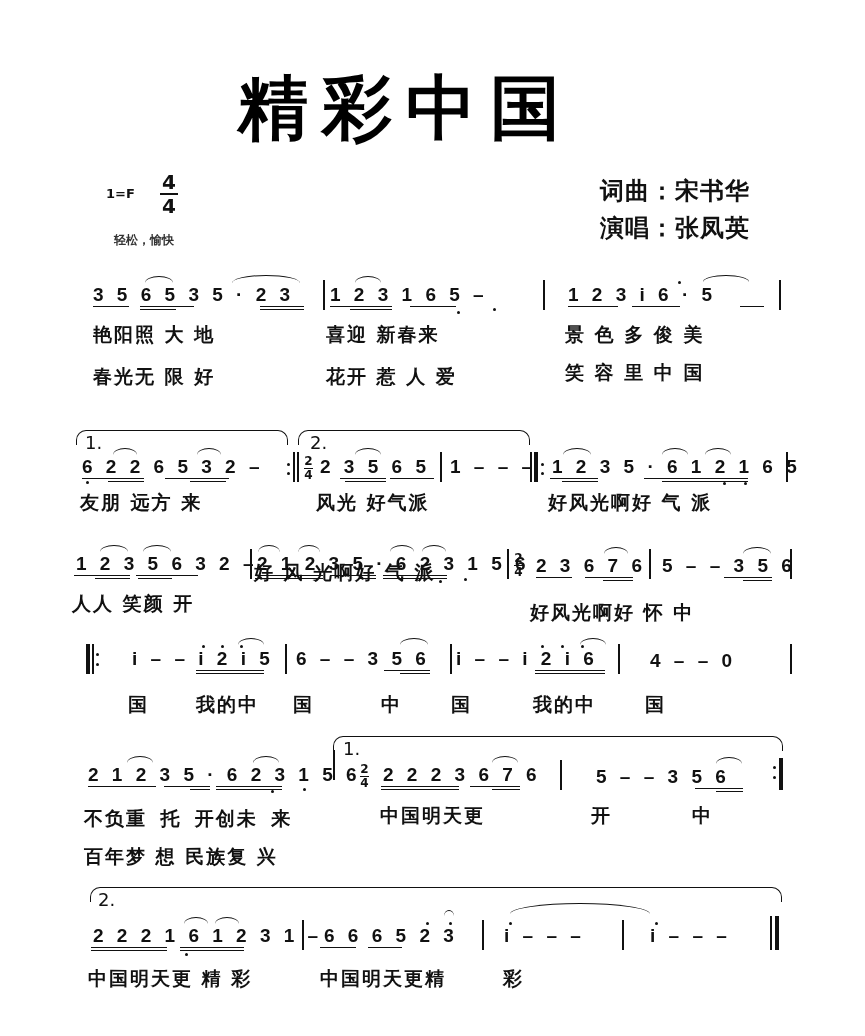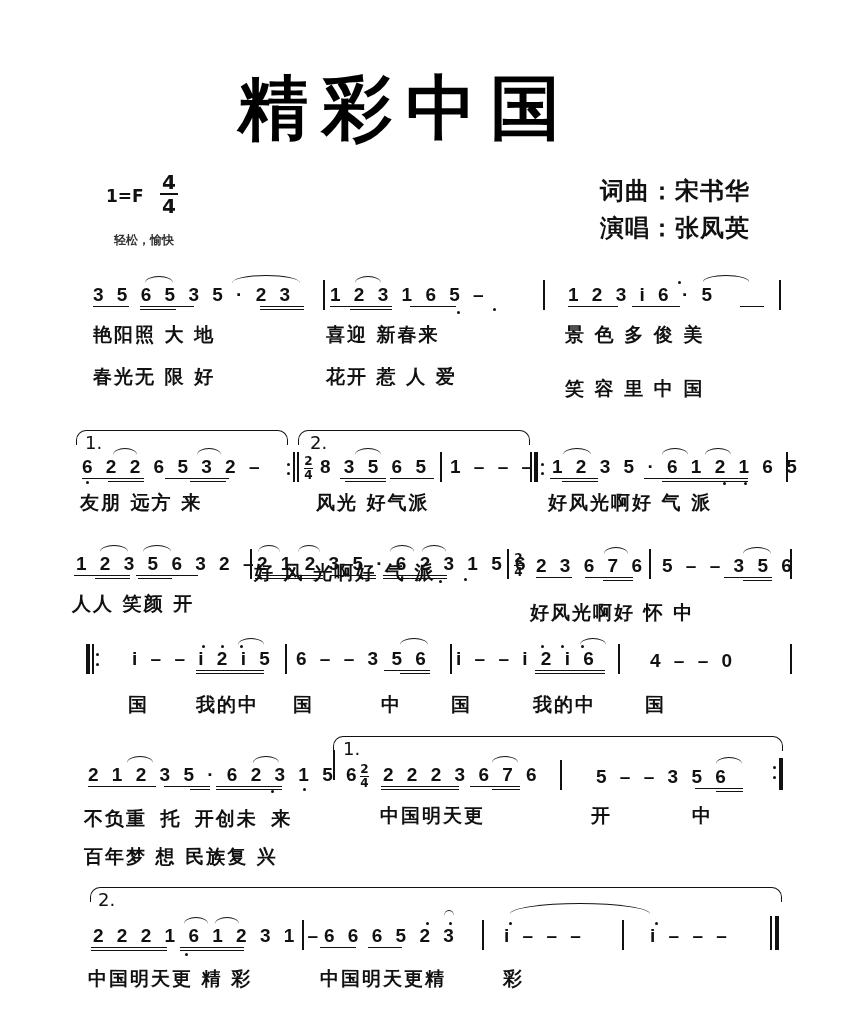--- a/index.html
+++ b/index.html
@@ -1,20 +1,20 @@
 <!DOCTYPE html>
 <html><head>
 <meta charset="utf-8">
 <style>
   html, body { margin:0; padding:0; background:#ffffff; }
   body { width:865px; height:1036px; position:relative; overflow:hidden;
          font-family:"DejaVu Sans","Liberation Sans",sans-serif; color:#111; }
   .abs { position:absolute; white-space:nowrap; }
   .title { font-size:70px; font-weight:bold; letter-spacing:14px; color:#000; }
-  .key { font-size:17px; font-weight:bold; }
+  .key { font-size:13px; font-weight:bold; }
   .tsig { font-size:20px; font-weight:bold; text-align:center; line-height:20px; }
   .tsig .bar { display:block; width:18px; height:2px; background:#111; margin:1px auto; }
   .tempo { font-size:12px; font-weight:bold; color:#333; }
   .credit { font-size:24px; font-weight:bold; letter-spacing:1px; }
   .n { font-size:19px; font-weight:bold; letter-spacing:4px; font-family:"Liberation Sans","DejaVu Sans",sans-serif; }
   .lyr { font-size:19px; font-weight:bold; letter-spacing:2px; }
   .bl { position:absolute; width:1.5px; background:#111; }
   .bl2 { position:absolute; width:4px; background:#111; }
   .ul { position:absolute; height:1.2px; background:#111; }
   .slur { position:absolute; border-top:1.5px solid #111; border-radius:50% 50% 0 0 / 100% 100% 0 0; }
@@ -66,21 +66,21 @@
   <div class="ul" style="left:568px; top:306px; width:50px;"></div>
   <div class="ul" style="left:632px; top:306px; width:48px;"></div>
   <div class="ul" style="left:740px; top:306px; width:24px;"></div>
   <div class="bl" style="left:779px; top:280px; height:30px;"></div>
 
   <div class="abs lyr" style="left:93px; top:322px;">艳阳照 大 地</div>
   <div class="abs lyr" style="left:326px; top:322px;">喜迎  新春来</div>
   <div class="abs lyr" style="left:565px; top:322px;">景 色 多 俊 美</div>
   <div class="abs lyr" style="left:93px; top:364px;">春光无 限 好</div>
   <div class="abs lyr" style="left:326px; top:364px;">花开  惹 人 爱</div>
-  <div class="abs lyr" style="left:565px; top:376px;">笑 容 里 中 国</div>
+  <div class="abs lyr" style="left:565px; top:360px;">笑 容 里 中 国</div>
 </div>
 
 <div>
   <div class="volta" style="left:76px; top:430px; width:210px; height:14px;"></div>
   <div class="abs vlab" style="left:85px; top:432px;">1.</div>
   <div class="volta" style="left:298px; top:430px; width:230px; height:14px;"></div>
   <div class="abs vlab" style="left:310px; top:432px;">2.</div>
 
   <div class="abs n" style="left:82px; top:456px;">6 2 2  6 5  3 2 –</div>
   <div class="dot" style="left:86px; top:481px;"></div>
@@ -91,21 +91,21 @@
   <div class="ul" style="left:165px; top:478px; width:64px;"></div>
   <div class="ul" style="left:190px; top:481px; width:36px;"></div>
   <div class="dot" style="left:287px; top:463px;"></div>
   <div class="dot" style="left:287px; top:472px;"></div>
   <div class="bl" style="left:293px; top:452px; height:30px;"></div>
   <div class="bl" style="left:297px; top:452px; height:30px;"></div>
 
   <div class="abs ts2" style="left:304px; top:456px;">
     <span>2</span><span class="bar"></span><span>4</span>
   </div>
-  <div class="abs n" style="left:320px; top:456px;">8 3 5 6 5</div>
+  <div class="abs n" style="left:320px; top:456px;">2 3 5 6 5</div>
   <div class="slur" style="left:355px; top:448px; width:26px; height:6px;"></div>
   <div class="ul" style="left:340px; top:478px; width:46px;"></div>
   <div class="ul" style="left:345px; top:481px; width:41px;"></div>
   <div class="ul" style="left:390px; top:478px; width:44px;"></div>
   <div class="bl" style="left:440px; top:452px; height:30px;"></div>
 
   <div class="abs n" style="left:450px; top:456px;">1 – – –</div>
   <div class="bl" style="left:530px; top:452px; height:30px;"></div>
   <div class="bl2" style="left:534px; top:452px; height:30px;"></div>
   <div class="dot" style="left:541px; top:463px;"></div>

